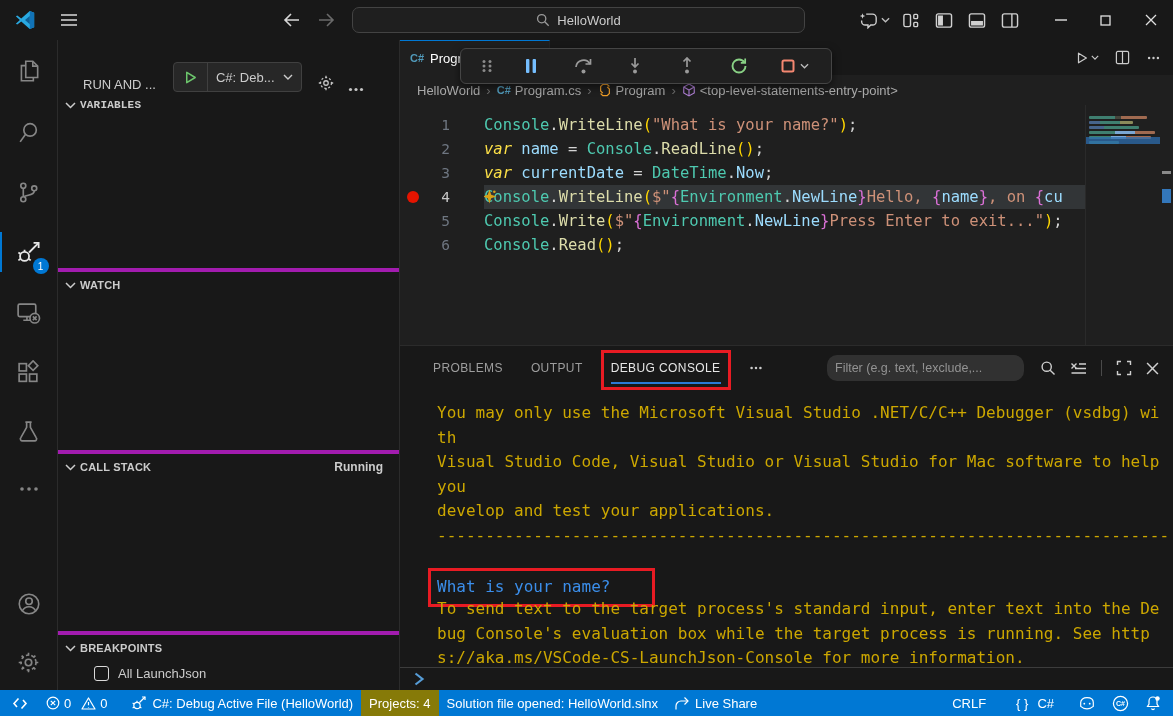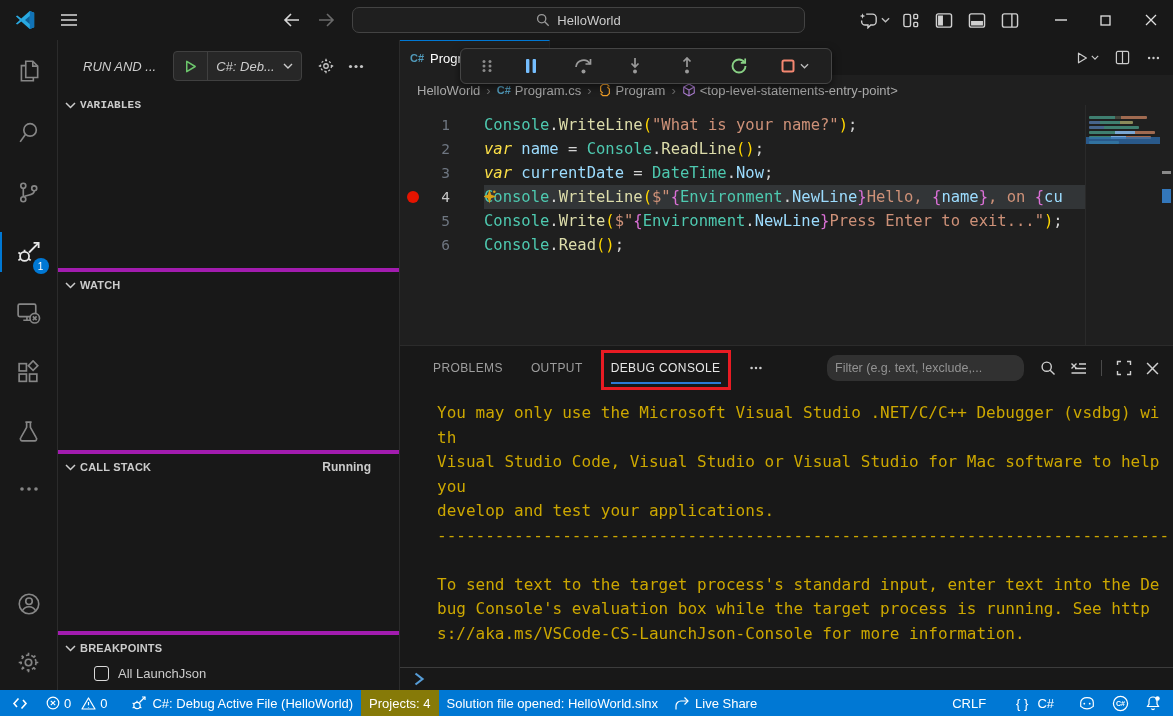--- a/index.html
+++ b/index.html
@@ -30,34 +30,34 @@
   .ab-item.short{height:58px;}
   .ab-item.active{color:#e7e7e7;}
   .ab-item.active::before{content:"";position:absolute;left:0;top:10px;bottom:10px;width:2px;background:#0078d4;}
   .ab-badge{position:absolute;right:9px;bottom:8px;width:16px;height:16px;border-radius:50%;
     background:#0078d4;color:#fff;font-size:10px;display:flex;align-items:center;justify-content:center;}
   .ab-spacer{flex:1;}
 
   
   .sidebar{width:342px;background:#181818;border-right:1px solid #2b2b2b;flex:none;
     font-size:13px;overflow:hidden;position:relative;}
-  .sb-header{height:52px;display:flex;align-items:center;padding-left:25px;font-style:italic;}
+  .sb-header{height:52px;display:flex;align-items:flex-end;padding-left:25px;}
   .sb-title{color:#cccccc;font-size:13px;}
   .launch-box{display:flex;align-items:center;background:#272727;border:1px solid #404040;
     border-radius:4px;height:30px;margin-left:17px;}
   .launch-play{width:34px;display:flex;justify-content:center;border-right:1px solid #404040;height:100%;align-items:center;}
   .launch-label{padding:0 8px;color:#cccccc;font-size:13px;white-space:nowrap;}
   .launch-chev{padding-right:8px;color:#cccccc;}
   .sb-gear{margin-left:15px;color:#c5c5c5;}
   .sb-more{margin-left:13px;color:#c5c5c5;}
   .section{border-top:4px solid #a21caf;}
   .section.first{border-top:none;font-family:Liberation Mono, monospace;}
   .sec-head{height:26px;display:flex;align-items:center;padding-left:7px;gap:4px;}
   .sec-label{font-size:11px;font-weight:bold;color:#cccccc;letter-spacing:.2px;}
-  .sec-badge{margin-left:auto;margin-right:28px;font-size:12px;font-weight:bold;color:#cccccc;}
+  .sec-badge{margin-left:auto;margin-right:16px;font-size:12px;font-weight:bold;color:#cccccc;}
   .sec-body-vars{height:150px;} .sec-body-watch{height:152px;} .sec-body-stack{height:151px;}
   .bp-row{height:25px;display:flex;align-items:center;padding-left:36px;gap:9px;color:#cccccc;font-size:13px;}
   .chk{width:15px;height:15px;border:1.4px solid #dadada;border-radius:3px;flex:none;}
   .chk.on{background:#0078d4;border-color:#0078d4;display:flex;align-items:center;justify-content:center;}
   .chevron-d{color:#cccccc;}
 
   
   .editor-col{flex:1;display:flex;flex-direction:column;background:#1f1f1f;position:relative;min-width:0;}
   .tabbar{height:35px;background:#181818;display:flex;position:relative;flex:none;}
   .tab{width:150px;background:#1f1f1f;border-top:1px solid #0078d4;border-right:1px solid #252525;
@@ -598,20 +598,21 @@
         </div>
       </div>
       <div class="console">
           <div class="cline warn">You may only use the Microsoft Visual Studio .NET/C/C++ Debugger (vsdbg) wi</div>
           <div class="cline warn">th</div>
           <div class="cline warn">Visual Studio Code, Visual Studio or Visual Studio for Mac software to help</div>
           <div class="cline warn">you</div>
           <div class="cline warn">develop and test your applications.</div>
           <div class="cline warn">----------------------------------------------------------------------------</div>
           <div class="cline ">&nbsp;</div>
+          <div class="cline stdout"><span class="boxed-span">What is your name?</span></div>
           <div class="cline warn">To send text to the target process's standard input, enter text into the De</div>
           <div class="cline warn">bug Console's evaluation box while the target process is running. See http</div>
           <div class="cline warn">s://aka.ms/VSCode-CS-LaunchJson-Console for more information.</div>
         </div>
       <div class="prompt-row">
         <span>
           <svg width="12" height="14" viewBox="0 0 12 14" fill="none" stroke="#569cd6" stroke-width="2.2">
               <path d="M2.5 1.5 9.5 7l-7 5.5"></path>
             </svg>
         </span>

